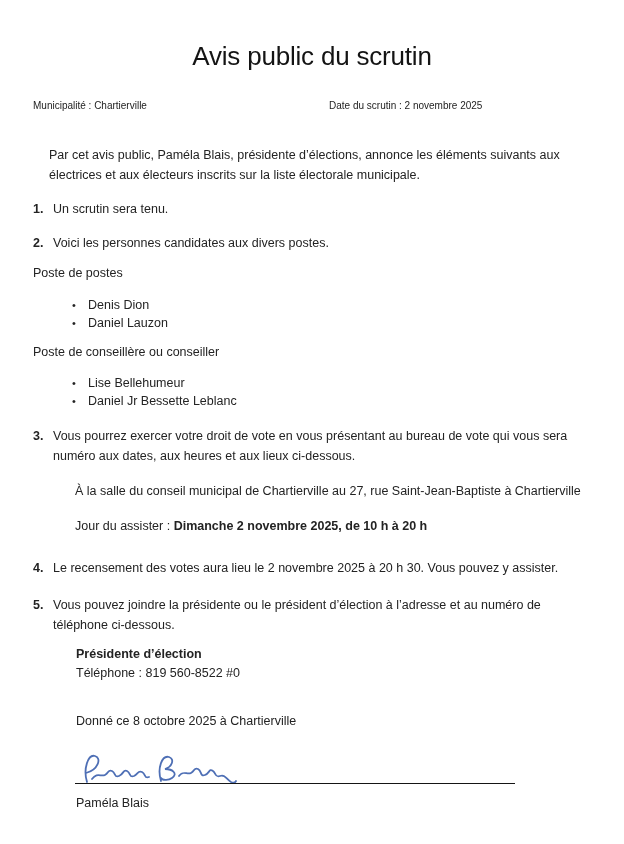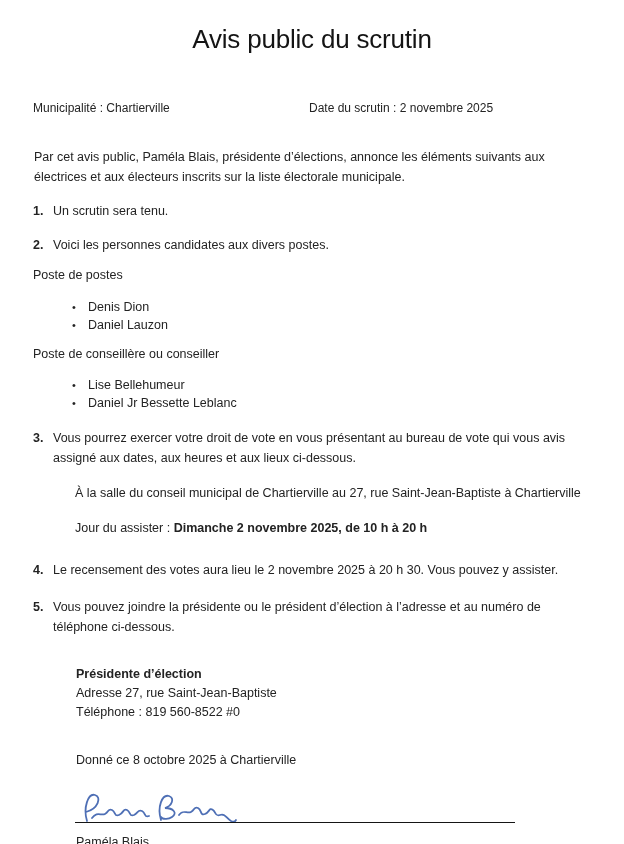--- a/index.html
+++ b/index.html
@@ -1,47 +1,47 @@
 <!DOCTYPE html>
 <html lang="fr"><head>
 <meta charset="utf-8">
 <style>
   html,body { margin:0; padding:0; background:#ffffff; }
   .page {
     width:624px; height:844px; box-sizing:border-box;
-    padding:0 33px; background:#ffffff; position:relative; overflow:hidden;
+    padding:17px 33px; background:#ffffff; position:relative; overflow:hidden;
     font-family:"Liberation Sans","DejaVu Sans",sans-serif;
     font-size:12.5px; line-height:20px; color:#232323;
   }
   .title {
     margin:24px 0 0; text-align:center;
     font-size:26px; line-height:30px; font-weight:400; color:#141414;
     letter-spacing:-0.2px;
   }
-  .header-row { margin-top:44px; position:relative; font-size:12px; height:20px; }
-  .header-row .date { position:absolute; left:276px; top:0; white-space:nowrap; }
-  .intro { margin:29px 1px 0; }
+  .header-row { margin-top:25px; position:relative; font-size:10px; height:20px; }
+  .header-row .date { position:absolute; left:296px; top:0; white-space:nowrap; }
+  .intro { margin:29px 16px 0; }
   .num-item { display:flex; }
   .num-item .num { width:20px; flex:0 0 20px; font-weight:700; }
   .num-item .txt { flex:1; }
   #item1 { margin-top:14px; }
   #item2 { margin-top:14px; }
   .subhead { margin-top:10px; }
   ul.cands { margin:7px 0 0; padding:0 0 0 39px; list-style:none; }
   ul.cands li { display:flex; line-height:18px; }
   ul.cands li .bullet { width:16px; flex:0 0 16px; font-size:11px; }
   #cands2 { margin-top:9px; }
   #item3 { margin-top:16px; }
   .indent { margin:0 0 0 42px; }
   #location { margin-top:15px; }
   #jour-scrutin { margin-top:15px; }
   #jour-anticipation { margin-top:24px; }
   #item4 { margin-top:22px; }
   #item5 { margin-top:17px; }
-  #contact { margin-top:28px; margin-left:43px; line-height:19px; }
+  #contact { margin-top:10px; margin-left:43px; line-height:19px; }
   #contact .role { font-weight:700; }
   #given { margin-top:28px; margin-left:43px; }
   .sig-block { margin-top:10px; position:relative; height:48px; }
   .sig-line {
     position:absolute; left:42px; bottom:8px; width:440px;
     border-bottom:1.4px solid #151515;
   }
   .sig-svg { position:absolute; left:46px; bottom:3px; }
   .sig-name { margin-left:43px; line-height:18px; margin-top:2px; }
   b { font-weight:700;margin-top:32px; }
@@ -91,21 +91,21 @@
       <span>Lise Bellehumeur</span>
     </li>
     <li>
       <span class="bullet">•</span>
       <span>Daniel Jr Bessette Leblanc</span>
     </li>
   </ul>
 
   <div class="num-item" id="item3">
     <span class="num">3.</span>
-    <span class="txt">Vous pourrez exercer votre droit de vote en vous présentant au bureau de vote qui vous avis assigné aux dates, aux heures et aux lieux ci-dessous.</span>
+    <span class="txt">Vous pourrez exercer votre droit de vote en vous présentant au bureau de vote qui vous sera numéro aux dates, aux heures et aux lieux ci-dessous.</span>
   </div>
 
   <p class="indent" id="location">À la salle du conseil municipal de Chartierville au 27, rue Saint-Jean-Baptiste à Chartierville</p>
 
   <p class="indent" id="jour-scrutin">
     <span>Jour du assister : </span><b>Dimanche 2 novembre 2025, de 10 h à 20 h</b>
   </p>
 
 
   <div class="num-item" id="item4">
@@ -113,21 +113,20 @@
     <span class="txt">Le recensement des votes aura lieu le 2 novembre 2025 à 20 h 30. Vous pouvez y assister.</span>
   </div>
 
   <div class="num-item" id="item5">
     <span class="num">5.</span>
     <span class="txt">Vous pouvez joindre la présidente ou le président d’élection à l’adresse et au numéro de téléphone ci-dessous.</span>
   </div>
 
   <div id="contact">
     <div class="role">Présidente d’élection</div>
-    <div>Adresse 27, rue Saint-Jean-Baptiste</div>
     <div>Téléphone : 819 560-8522 #0</div>
   </div>
 
   <p id="given">Donné ce 8 octobre 2025 à Chartierville</p>
 
   <div class="sig-block">
     <svg class="sig-svg" width="165" height="42" viewBox="0 0 165 42" fill="none" aria-hidden="true">
       <path stroke-width="1.8" stroke-linecap="round" fill="none" d="M8 35 C4 22 9 7 16 9 C23 11 19 23 7 26 M13 32 C18 25 22 30 26 28 C30 26 29 22 33 24 C37 26 35 31 40 29 C45 27 44 22 48 24 C52 26 50 31 55 29 C59 27 59 23 63 25 C67 27 65 32 70 30" stroke="#4e6fb5"></path>
       <path stroke-width="1.8" stroke-linecap="round" fill="none" d="M82 34 C78 21 83 8 90 10 C96 12 93 20 86 22 C94 22 99 27 93 31 C89 34 83 33 82 31 M100 29 C104 23 108 28 112 26 C116 24 115 20 119 22 C123 24 121 30 126 28 C131 26 130 21 134 24 C137 26 136 31 141 29 C146 27 147 32 152 35 C154 36 156 36 157 34" stroke="#4e6fb5"></path>
     </svg>

